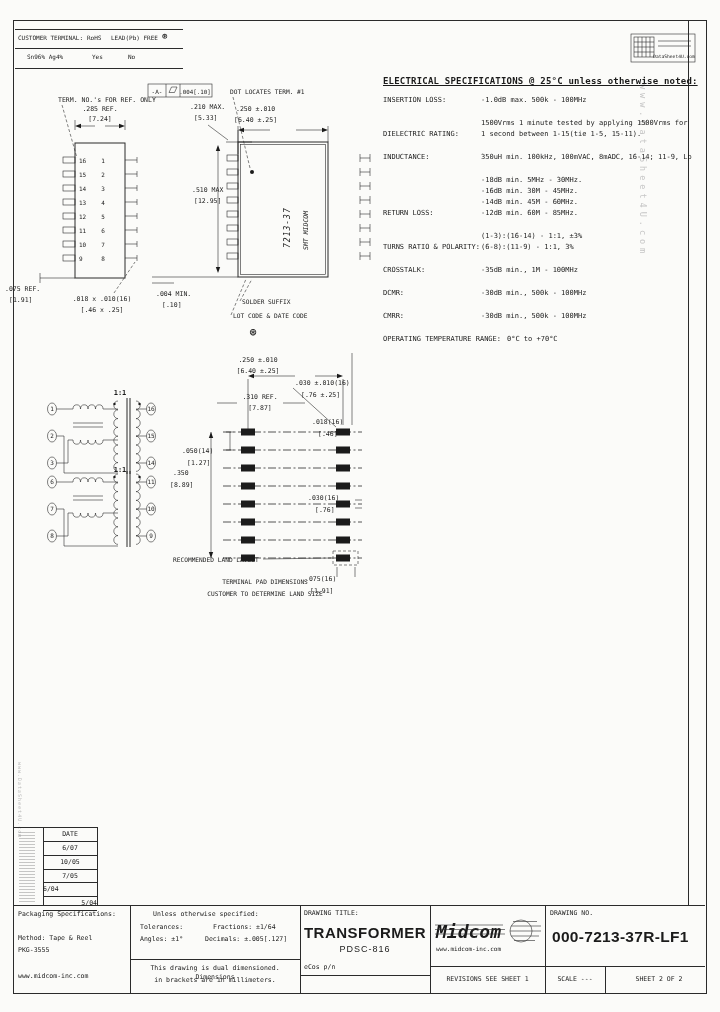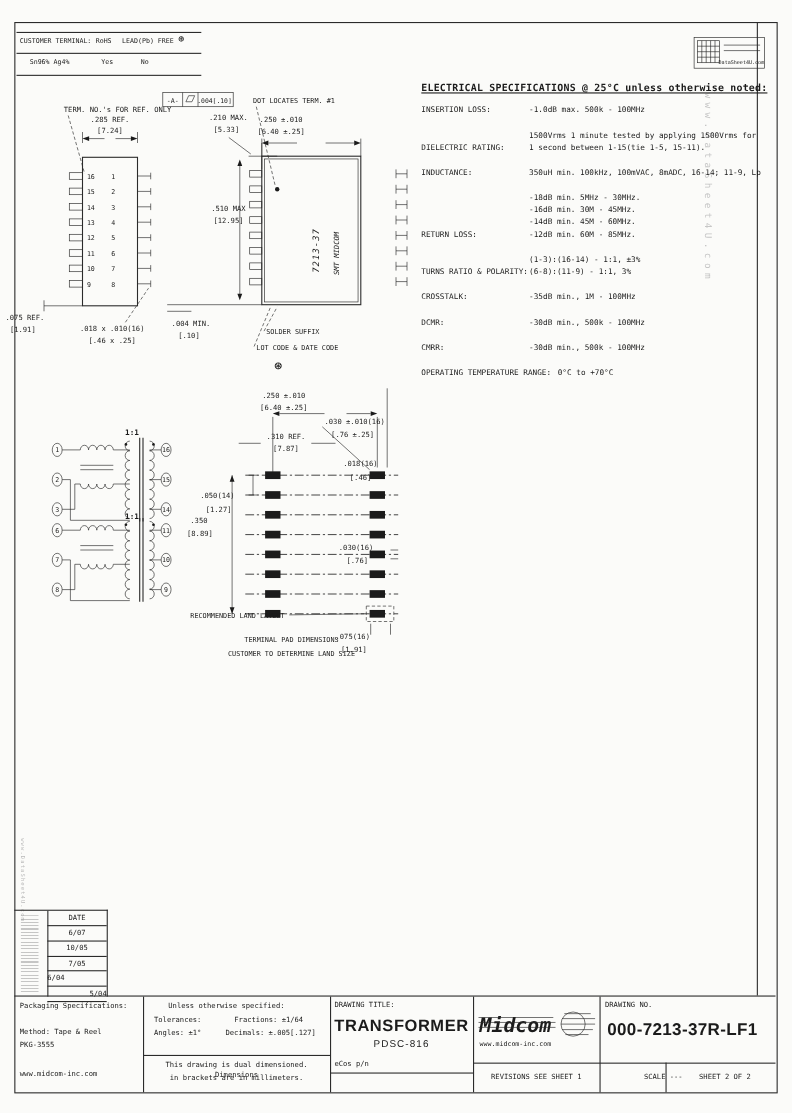--- a/index.html
+++ b/index.html
@@ -407,17 +407,17 @@
         <circle class="thin" cx="88" cy="19" r="11"></circle>
         <path class="thin" d="M78,14 H108 M77,19 H108 M78,24 H106 M80,9.5 H104 M81,28.5 H102"></path>
       </g>
       <text x="3" y="39" font-size="6">www.midcom-inc.com</text>
     </svg>
 
     <span class="abs t65" style="left:537px;top:3px;">DRAWING NO.</span>
     <div class="abs part-no" style="left:539px;top:22px;">000-7213-37R-LF1</div>
 
     <div class="abs t65" style="left:417px;top:60px;width:115px;height:27px;line-height:27px;text-align:center;">REVISIONS  SEE SHEET 1</div>
-    <div class="abs t65" style="left:532px;top:60px;width:60px;height:27px;line-height:27px;text-align:center;padding-left:28px;">SCALE  ---</div>
+    <div class="abs t65" style="left:532px;top:60px;width:60px;height:27px;line-height:27px;text-align:center;">SCALE  ---</div>
     <div class="abs t65" style="left:592px;top:60px;width:108px;height:27px;line-height:27px;text-align:center;">SHEET  2  OF  2</div>
   </div>
 
 </div>
 
 </body></html>

